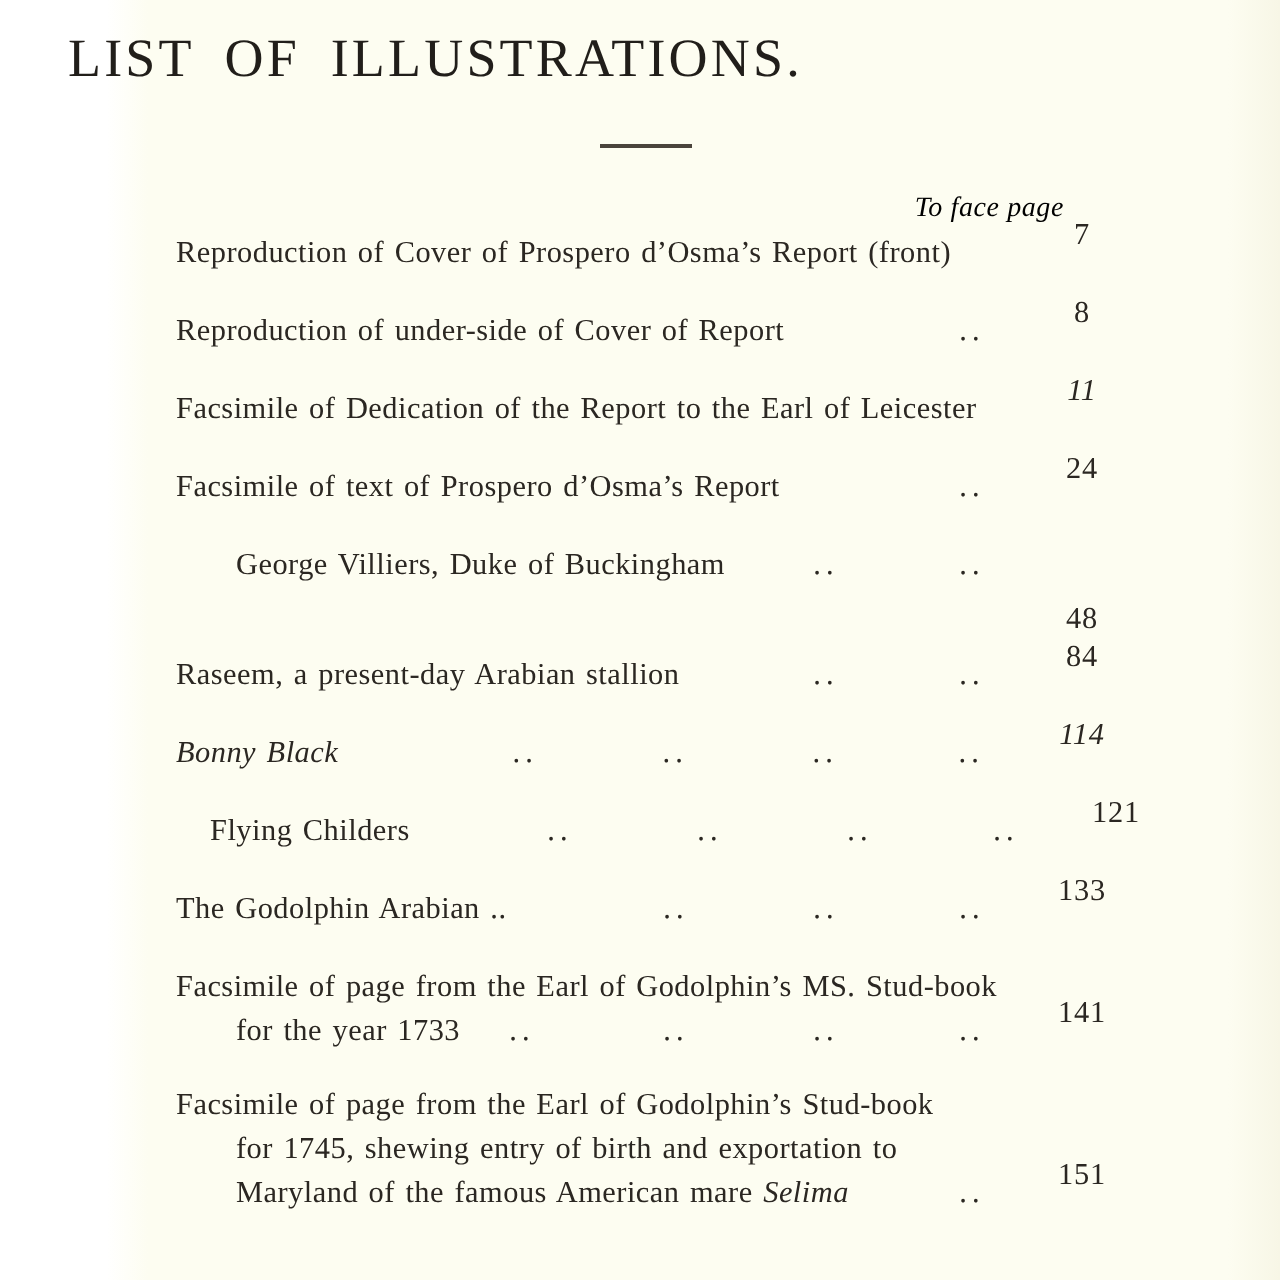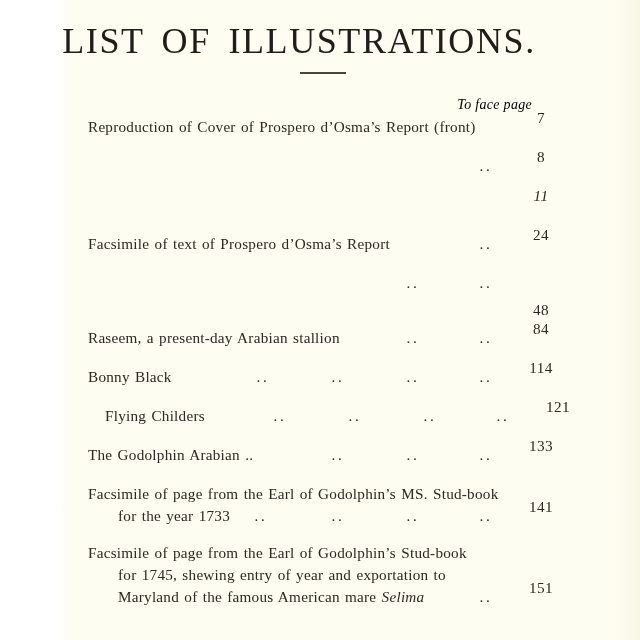--- a/index.html
+++ b/index.html
@@ -48,24 +48,24 @@
     width: 640px;
     height: 640px;
   }
 
   
   #title {
     position: absolute;
     top: -4px;
     left: 0;
     width: 564px;
-    text-align: center;
+    text-align: left;
     padding-left: 34px;
     box-sizing: border-box;
-    font-size: 36px;
+    font-size: 27px;
     letter-spacing: 1.6px;
     word-spacing: 7px;
     font-weight: 400;
     color: #211e1a;
     white-space: nowrap;
   }
 
   #divider {
     position: absolute;
     top: 72px;
@@ -162,61 +162,64 @@
           <div class="entry-lines">
             <div class="line first">
               <span class="text">Reproduction of Cover of Prospero d’Osma’s Report (front)</span>
               <span class="pageno" style="top: -9px;">7</span>
             </div>
           </div>
         </div>
         <div class="entry" style="margin-bottom: 17px;">
           <div class="entry-lines">
             <div class="line first">
+              <span class="text">Reproduction of under-side of Cover of Report</span>
               <span class="dots" style="left: 478px;">..</span>
               <span class="pageno" style="top: -9px;">8</span>
             </div>
           </div>
         </div>
         <div class="entry" style="margin-bottom: 17px;">
           <div class="entry-lines">
             <div class="line first">
+              <span class="text">Facsimile of Dedication of the Report to the Earl of Leicester</span>
               <span class="pageno" style="top: -9px; font-style: italic;">11</span>
             </div>
           </div>
         </div>
         <div class="entry" style="margin-bottom: 17px;">
           <div class="entry-lines">
             <div class="line first">
               <span class="text">Facsimile of text of Prospero d’Osma’s Report</span>
               <span class="dots" style="left: 478px;">..</span>
               <span class="pageno" style="top: -9px;">24</span>
             </div>
           </div>
         </div>
         <div class="entry" style="margin-bottom: 15px;">
           <div class="entry-lines">
             <div class="line cont">
+              <span class="text">George Villiers, Duke of Buckingham</span>
               <span class="dots" style="left: 405px;">..</span>
               <span class="dots" style="left: 478px;">..</span>
               <span class="pageno" style="top: -9px; margin-top: 36px;">48</span>
             </div>
           </div>
         </div>
         <div class="entry" style="margin-bottom: 17px; margin-top: 33px;">
           <div class="entry-lines">
             <div class="line first">
               <span class="text">Raseem, a present-day Arabian stallion</span>
               <span class="dots" style="left: 405px;">..</span>
               <span class="dots" style="left: 478px;">..</span>
               <span class="pageno" style="top: -9px;">84</span>
             </div>
           </div>
         </div>
-        <div class="entry" style="margin-bottom: 17px;">
+        <div class="entry" style="margin-bottom: 17px; font-style: italic;">
           <div class="entry-lines">
             <div class="line first">
               <span class="text">Bonny Black</span>
               <span class="dots" style="left: 255px;">..</span>
               <span class="dots" style="left: 330px;">..</span>
               <span class="dots" style="left: 405px;">..</span>
               <span class="dots" style="left: 478px;">..</span>
               <span class="pageno" style="top: -9px;">114</span>
             </div>
           </div>
@@ -258,21 +261,21 @@
               <span class="pageno" style="top: -9px;">141</span>
             </div>
           </div>
         </div>
         <div class="entry" style="margin-bottom: 15px;">
           <div class="entry-lines">
             <div class="line first">
               <span class="text">Facsimile of page from the Earl of Godolphin’s Stud-book</span>
             </div>
             <div class="line cont">
-              <span class="text">for 1745, shewing entry of year and exportation to</span>
+              <span class="text">for 1745, shewing entry of birth and exportation to</span>
             </div>
             <div class="line cont">
               <span class="text">Maryland of the famous American mare <i>Selima</i></span>
               <span class="dots" style="left: 478px;">..</span>
               <span class="pageno" style="top: -9px;">151</span>
             </div>
           </div>
         </div>
       </div>
 

